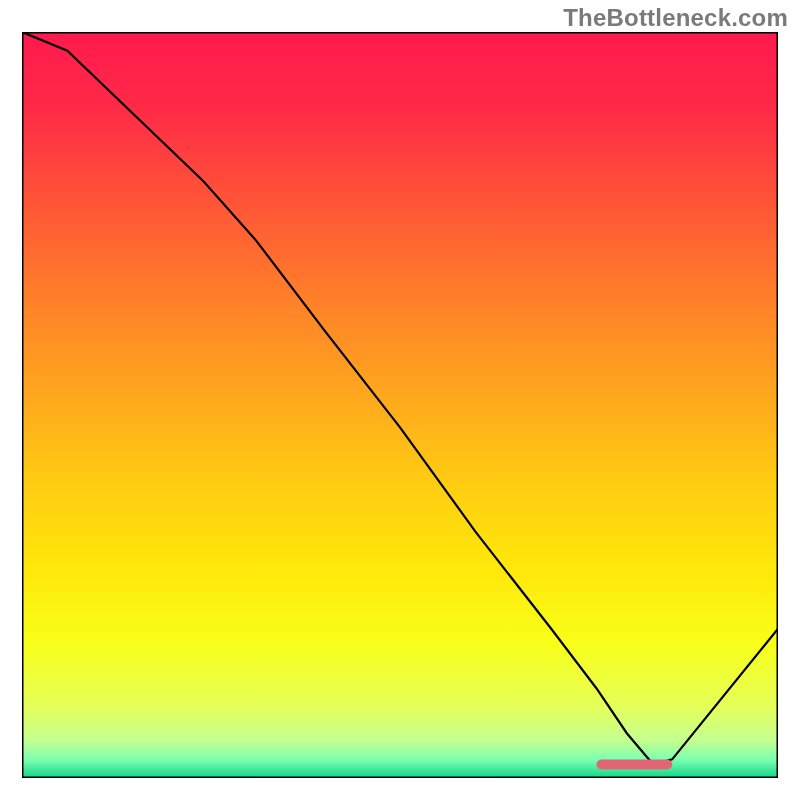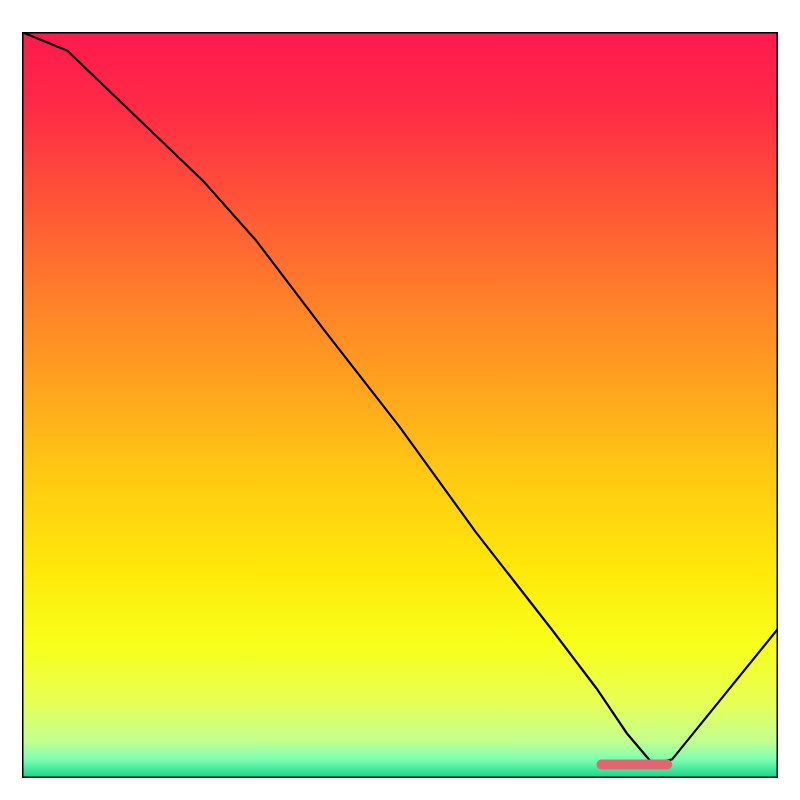--- a/index.html
+++ b/index.html
@@ -36,20 +36,21 @@
   }
   .plot svg {
     width: 100%;
     height: 100%;
     display: block;
   }
 </style>
 </head>
 <body>
 <div class="wrap">
+  <div class="watermark">TheBottleneck.com</div>
 
   <div class="plot">
     <svg viewBox="0 0 756 746" preserveAspectRatio="none">
       <defs>
         <linearGradient id="bg-grad" x1="0" y1="0" x2="0" y2="1">
 
         <stop offset="0.00%" stop-color="#ff1a4d"></stop>
             <stop offset="10.00%" stop-color="#ff2a47"></stop>
             <stop offset="22.00%" stop-color="#ff5238"></stop>
             <stop offset="35.00%" stop-color="#ff7d2a"></stop>

